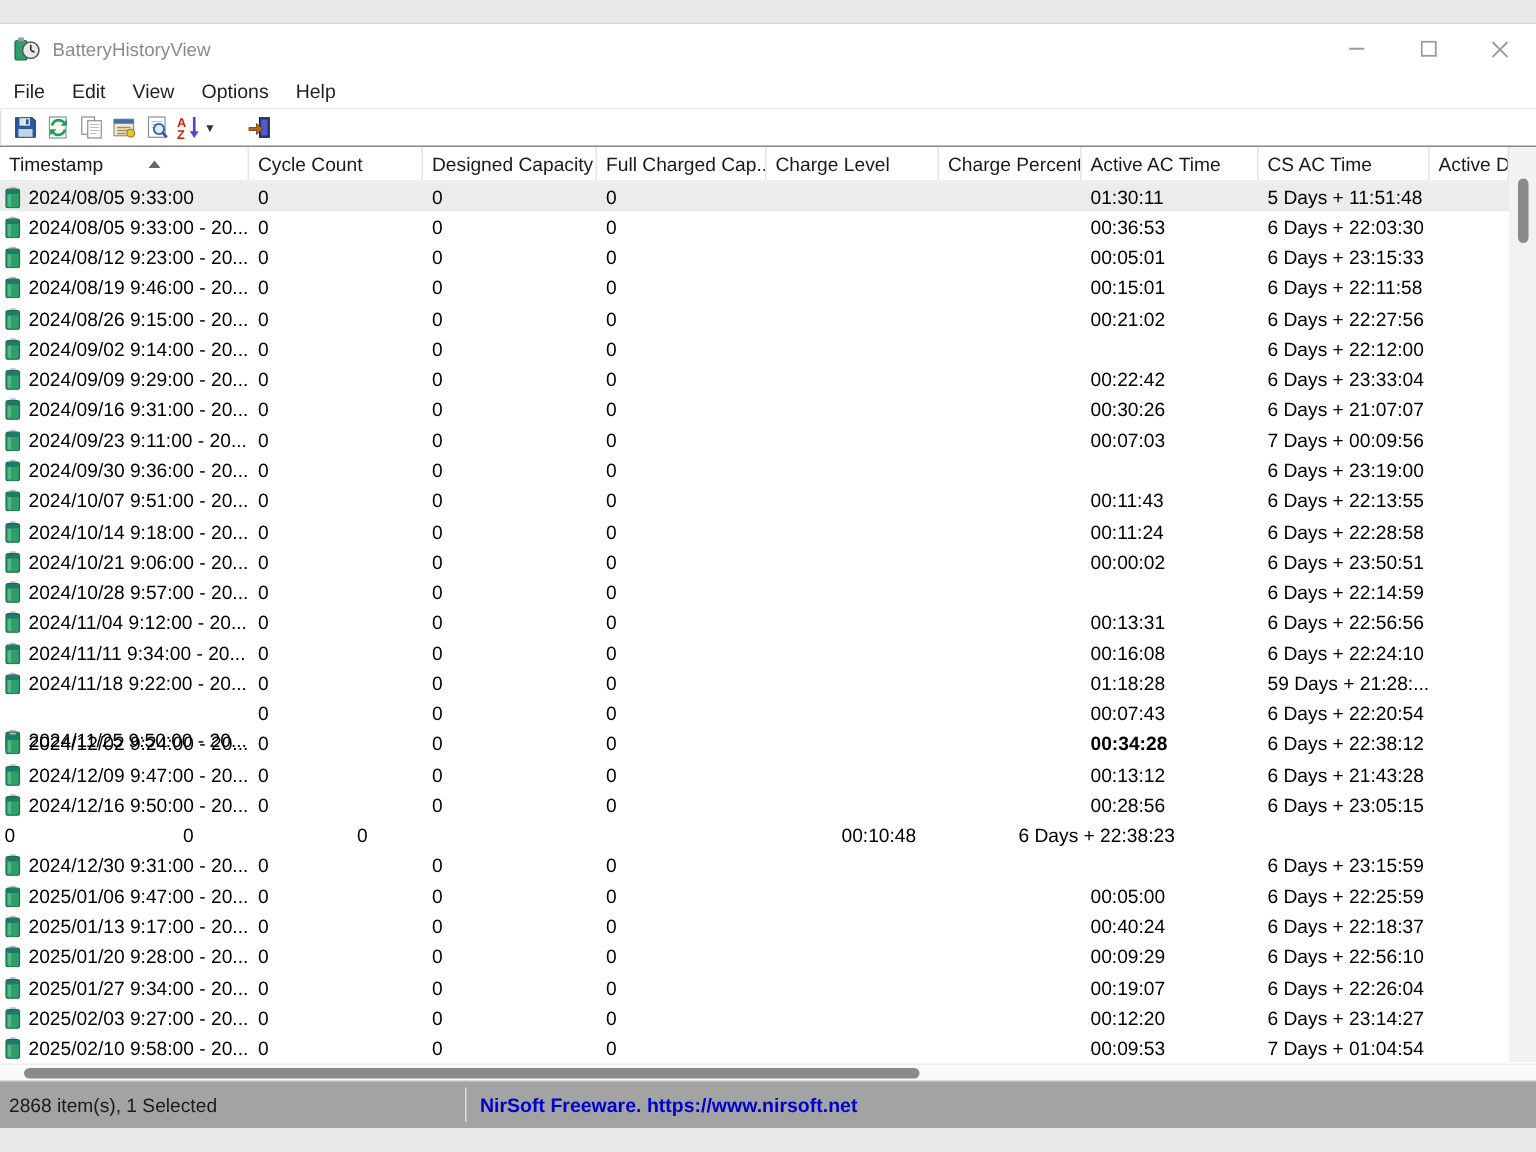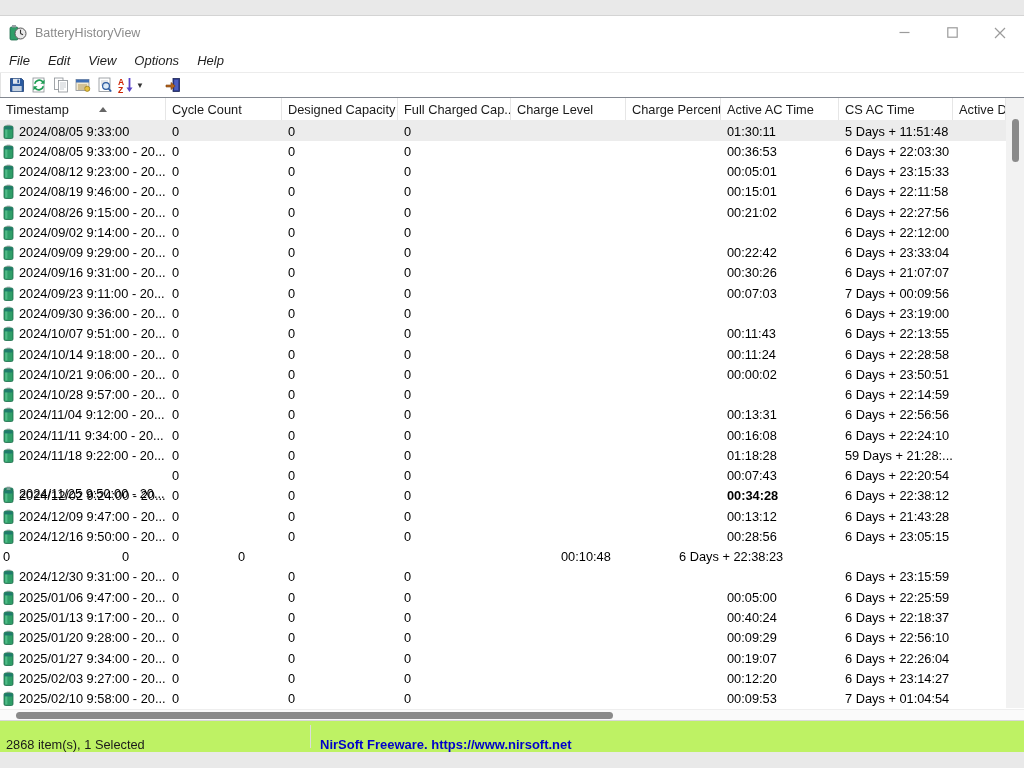--- a/index.html
+++ b/index.html
@@ -16,21 +16,21 @@
   }
   
   .titlebar{height:33px;display:flex;align-items:center;background:#fff;}
   .app-icon{margin-left:9px;width:18px;height:18px;flex:0 0 auto;}
   .title-text{margin-left:8px;font-size:12.5px;color:#8b8b8b;}
   .win-controls{margin-left:auto;display:flex;height:100%;}
   .win-btn{width:48px;height:100%;display:flex;align-items:center;justify-content:center;color:#9b9b9b;font-size:13px;cursor:default;}
   .win-btn svg{display:block;}
   
   .menubar{height:23px;display:flex;align-items:center;padding-left:0;border-bottom:1px solid #ececec;background:#fff;}
-  .menu-item{padding:0 9px;font-size:13px;color:#1f1f1f;line-height:23px;font-style:italic;}
+  .menu-item{padding:0 9px;font-size:13px;color:#1f1f1f;line-height:23px;}
   
   .toolbar{height:24px;display:flex;align-items:center;background:#fff;padding-left:5px;border-left:1px solid #e3e3e3;}
   .tool-btn{width:22px;height:22px;display:flex;align-items:center;justify-content:center;flex:0 0 auto;}
   .tool-btn svg{display:block;}
   .sort-caret{font-size:8px;color:#333;margin-left:1px;width:10px;}
   .tool-gap{width:14px;}
   .list-top-border{height:1px;background:#828790;}
   
   .listview{position:relative;background:#fff;}
   .header-row{display:flex;height:22px;border-bottom:1px solid #ececec;background:#fff;}
@@ -45,21 +45,21 @@
   .cell{box-sizing:border-box;flex:0 0 auto;display:flex;align-items:center;height:100%;
     padding-left:6px;overflow:hidden;white-space:nowrap;font-size:12.8px;color:#000;}
   .cell:first-child{padding-left:3px;}
   .cell .bat{margin-right:5px;flex:0 0 auto;}
   
   .vscroll{position:absolute;top:0;right:0;width:18px;background:#f2f2f2;}
   .vthumb{position:absolute;left:6px;top:21px;width:7px;height:43px;background:#8a8a8a;border-radius:4px;}
   .hscroll{height:12px;background:#fafafa;border-top:1px solid #eee;position:relative;}
   .hthumb{position:absolute;left:16px;top:2px;width:597px;height:7px;background:#8a8a8a;border-radius:4px;}
   
-  .statusbar{height:31px;background:#bef264;border-top:1px solid #d8d8d8;display:flex;align-items:flex-end;position:relative;}
+  .statusbar{height:31px;background:#a3a3a3;border-top:1px solid #d8d8d8;display:flex;align-items:center;position:relative;}
   .status-left{padding-left:6px;font-size:12.8px;color:#1a1a1a;}
   .status-sep{position:absolute;left:310px;top:4px;bottom:4px;width:1px;background:#dcdcdc;}
   .status-link{position:absolute;left:320px;font-size:13px;font-weight:bold;color:#0000cc;}
 </style>
 </head>
 <body>
 
 <div class="window">
 
   <div class="titlebar">

